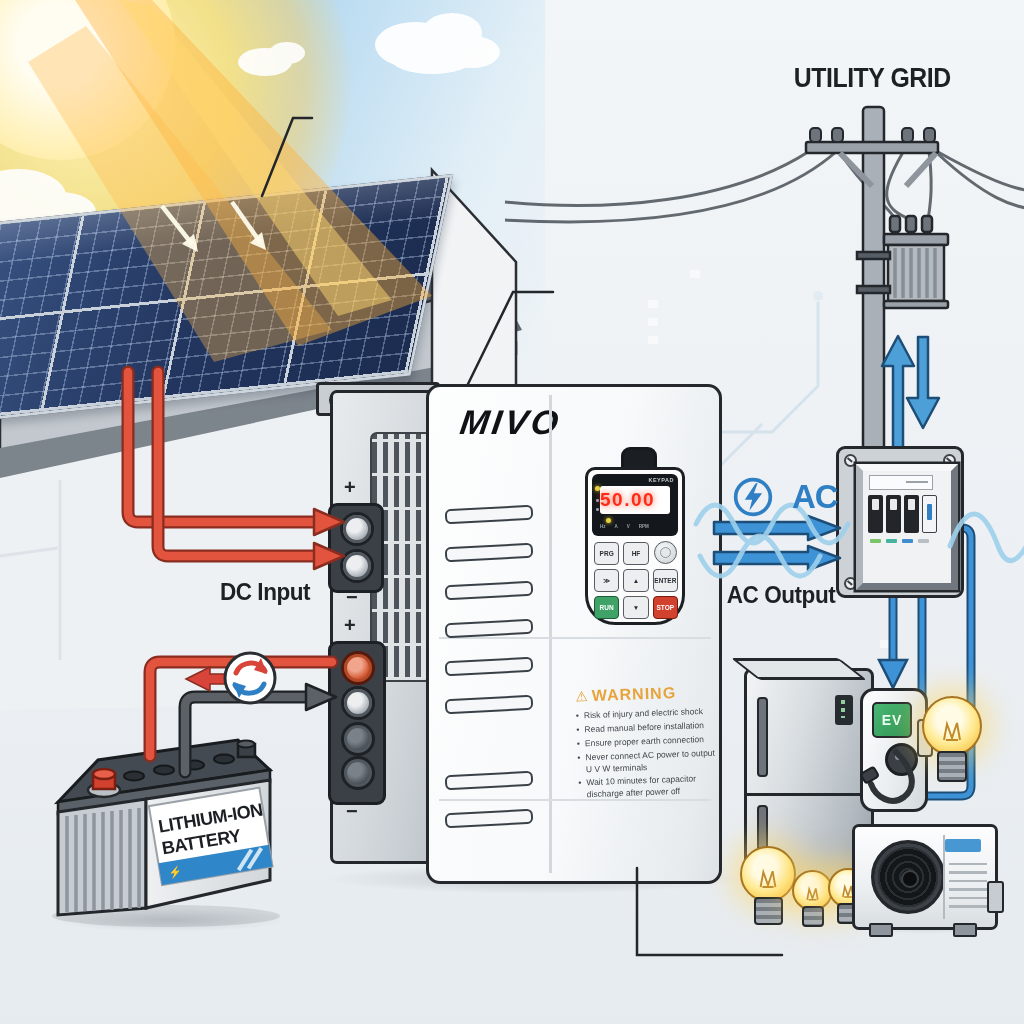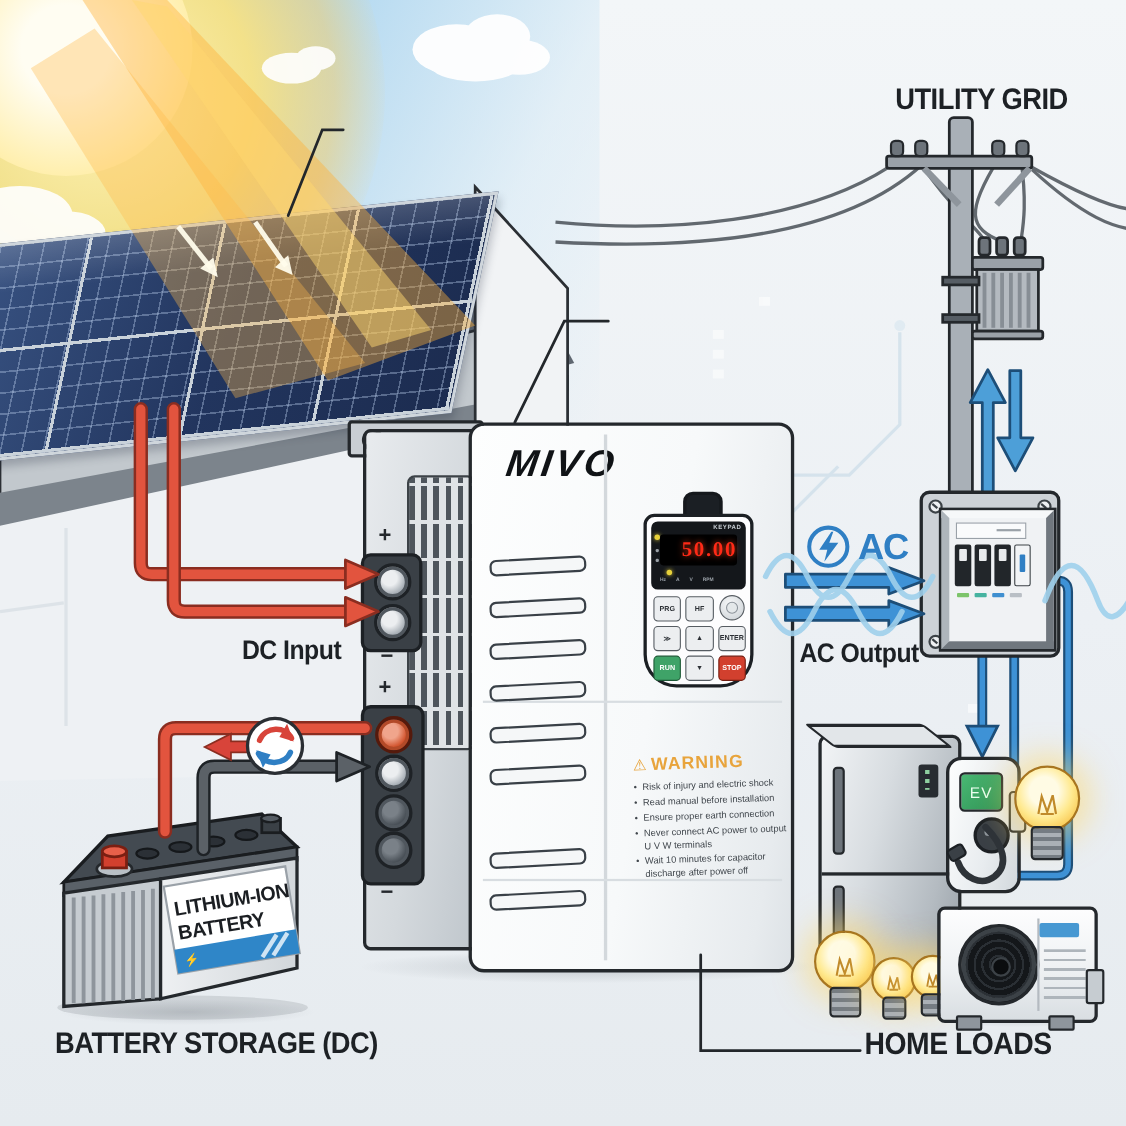--- a/index.html
+++ b/index.html
@@ -45,23 +45,23 @@
   #inv-logo{left:34px;top:16px;font-size:34px;font-weight:bold;font-style:italic;color:#101316;
       letter-spacing:3px;transform:skewX(-8deg) scaleX(1.02);transform-origin:0 0;}
   .seamV{left:120px;top:8px;width:2.5px;height:478px;background:#d3d8dc;}
   .seamH{left:10px;width:272px;height:2px;background:#d8dde1;}
   .slot{left:16px;width:84px;height:11px;border:2px solid #394047;border-radius:6px;background:#f5f7f8;transform:rotate(-3deg);}
   
   #cp-tab{left:192px;top:60px;width:30px;height:26px;background:#1b1f24;border:3px solid #15181c;border-radius:9px 9px 0 0;}
   #cpanel{left:156px;top:80px;width:94px;height:152px;background:#fdfdfe;border:3px solid #1c2024;border-radius:10px 10px 30px 30px;}
   #cp-head{left:4px;top:4px;width:86px;height:62px;background:#14171b;border-radius:6px;}
   #cp-brand{right:4px;top:3px;font-size:5.5px;color:#c8ced4;letter-spacing:.5px;font-weight:bold;}
-  #cp-display{left:8px;top:12px;width:70px;height:28px;background:#000000;border-radius:3px;
-      font-family:Liberation Serif, serif;font-weight:bold;font-size:19px;color:#ff2a17;
-      text-align:right;line-height:28px;letter-spacing:1.5px;text-shadow:0 0 6px rgba(255,70,30,.85);}
+  #cp-display{left:8px;top:12px;width:70px;height:28px;background:#ffffff;border-radius:3px;
+      font-family:Liberation Sans, sans-serif;font-weight:bold;font-size:19px;color:#ff2a17;
+      text-align:left;line-height:28px;letter-spacing:1.5px;text-shadow:0 0 6px rgba(255,70,30,.85);}
   .led{width:5px;height:5px;border-radius:50%;background:#e8d23a;box-shadow:0 0 4px #e8d23a;}
   .dot{width:2.5px;height:2.5px;border-radius:50%;background:#9aa1a8;}
   #cp-inds{left:8px;top:50px;width:76px;display:flex;gap:9px;font-size:4.5px;color:#9aa1a8;font-weight:bold;}
   #cp-keys{left:4px;top:70px;width:86px;display:grid;grid-template-columns:repeat(3,1fr);gap:4px;padding:2px 0 0 2px;box-sizing:border-box;}
   .key{height:21px;border-radius:4px;background:#eceef0;border:1.5px solid #565c62;
        font-size:6.5px;font-weight:bold;color:#2c3035;display:flex;align-items:center;justify-content:center;}
   .key.green{background:#3fa368;color:#fff;border-color:#1e5a37;}
   .key.red{background:#d2402e;color:#fff;border-color:#741d10;}
   #knob{height:21px;display:flex;align-items:center;justify-content:center;}
   #knob .outer{width:21px;height:21px;border-radius:50%;background:radial-gradient(circle at 40% 35%,#f7f8f9,#c9cfd4);
@@ -103,21 +103,21 @@
   #fridge-top{left:12px;top:-13px;width:102px;height:16px;background:#e2e6e9;border:3px solid #24282c;border-radius:3px;
       transform:skewX(52deg);transform-origin:0 100%;}
   #fridge-div{left:0;top:122px;width:118px;height:2.5px;background:#24282c;}
   .fr-handle{left:10px;width:7px;background:#6d747b;border:2px solid #24282c;border-radius:4px;}
   #fr-cp{right:18px;top:24px;width:18px;height:30px;background:#272c31;border-radius:3px;}
   #fr-cp::after{content:"";position:absolute;left:6px;top:5px;width:4px;height:18px;
       background:repeating-linear-gradient(180deg,#8fd0a0 0 4px,transparent 4px 8px);}
   #ev{left:860px;top:688px;width:62px;height:118px;z-index:3;border:3px solid #24282c;border-radius:14px;
       background:linear-gradient(105deg,#fdfefe 0%,#e8ecef 60%,#d2d8dc 100%);}
   #ev-screen{left:9px;top:11px;width:36px;height:32px;background:linear-gradient(135deg,#49b873,#2f9356);
-      border:2.5px solid #24282c;border-radius:5px;color:#eafff0;font-weight:normal;font-size:14px;
+      border:2.5px solid #24282c;border-radius:5px;color:#eafff0;font-weight:bold;font-size:14px;
       display:flex;align-items:center;justify-content:center;letter-spacing:1px;}
   #ev-holster{left:22px;top:52px;width:27px;height:27px;border-radius:50%;background:#3a4046;border:3px solid #1c2024;}
   #ev-holster::after{content:"";position:absolute;left:7px;top:7px;width:7px;height:7px;border-radius:50%;background:#8e959c;}
   #ev-side{right:-8px;top:28px;width:12px;height:34px;background:#d7dce0;border:2.5px solid #24282c;border-radius:4px;}
   #acunit{left:852px;top:824px;width:140px;height:100px;z-index:3;border:3px solid #24282c;border-radius:7px;
       background:linear-gradient(180deg,#fdfdfe 0%,#eef1f3 55%,#d9dee2 100%);}
   #ac-fan{left:16px;top:13px;width:68px;height:68px;border-radius:50%;border:3px solid #24282c;
       background:repeating-radial-gradient(circle at 50% 50%,#2a2f34 0 2px,#14171a 2px 7px);
       box-shadow:inset 0 0 0 4px #3c4247;}
   #ac-fan::after{content:"";position:absolute;left:27px;top:27px;width:14px;height:14px;border-radius:50%;background:#0b0d0f;border:2px solid #3c4247;}
@@ -132,29 +132,29 @@
   .glass{border-radius:50%;border:2.5px solid #a8761f;position:relative;
       background:radial-gradient(circle at 45% 38%,#fffbe4 0 28%,#ffe98e 55%,#f8c64e 82%,#edb037 100%);
       box-shadow:0 0 26px 10px rgba(255,216,100,.5);}
   .bbase{margin:-5px auto 0;background:repeating-linear-gradient(180deg,#757c83 0 4px,#aab0b6 4px 8px);
       border:2.5px solid #24282c;border-radius:4px;position:relative;z-index:1;}
   
   .shadow{border-radius:50%;background:radial-gradient(ellipse,rgba(30,40,50,.15) 0%,rgba(30,40,50,0) 70%);z-index:2;}
   
   .toplabel{z-index:6;}
   #lbl-solar{left:268px;top:80px;width:264px;font-size:27px;}
-  #lbl-utility{left:766px;top:76px;width:212px;font-size:27px;text-align:right;}
+  #lbl-utility{left:766px;top:64px;width:212px;font-size:27px;}
   #lbl-inverter{left:554px;top:278px;width:230px;font-size:25px;text-align:left;}
   #lbl-dcinput{left:216px;top:579px;font-size:24.5px;}
   #lbl-acoutput{left:722px;top:582px;font-size:24.5px;}
   #lbl-batt{left:50px;top:934px;font-size:27px;}
   #lbl-home{left:786px;top:934px;font-size:28px;}
   #badge-dc{left:198px;top:472px;display:flex;align-items:center;gap:7px;z-index:6;}
   #badge-dc span{font-size:36px;font-weight:bold;color:#d8443a;letter-spacing:-1px;}
-  #badge-ac{left:732px;top:476px;display:flex;align-items:center;gap:6px;z-index:6;}
+  #badge-ac{left:732px;top:476px;display:flex;align-items:center;gap:18px;z-index:6;}
   #badge-ac span{font-size:33px;font-weight:bold;color:#2f7fc4;letter-spacing:-1px;}
   svg text{font-family:"Liberation Sans",sans-serif;}
 </style>
 </head>
 <body>
 
 <div id="stage">
 
   <div class="abs" id="sky"></div>
   <div class="abs" id="sunglow"></div>
@@ -558,20 +558,14 @@
     <svg width="42" height="42" viewBox="0 0 46 46">
       <circle cx="23" cy="23" r="19" fill="none" stroke="#2f7fc4" stroke-width="4"></circle>
       <polygon points="26,8 14,26 22,26 19,38 33,19 24,19 28,8" fill="#2f7fc4"></polygon>
     </svg>
     <span>AC</span>
   </div>
   <div class="abs label toplabel" id="lbl-acoutput">
     <span class="cond">AC Output</span>
   </div>
 
-  <div class="abs label toplabel" id="lbl-batt">
-    <span class="cond" style="transform-origin:0 50%">BATTERY STORAGE (DC)</span>
-  </div>
-  <div class="abs label toplabel" id="lbl-home">
-    <span class="cond" style="transform-origin:0 50%">HOME LOADS</span>
-  </div>
 
 </div>
 
 </body></html>

